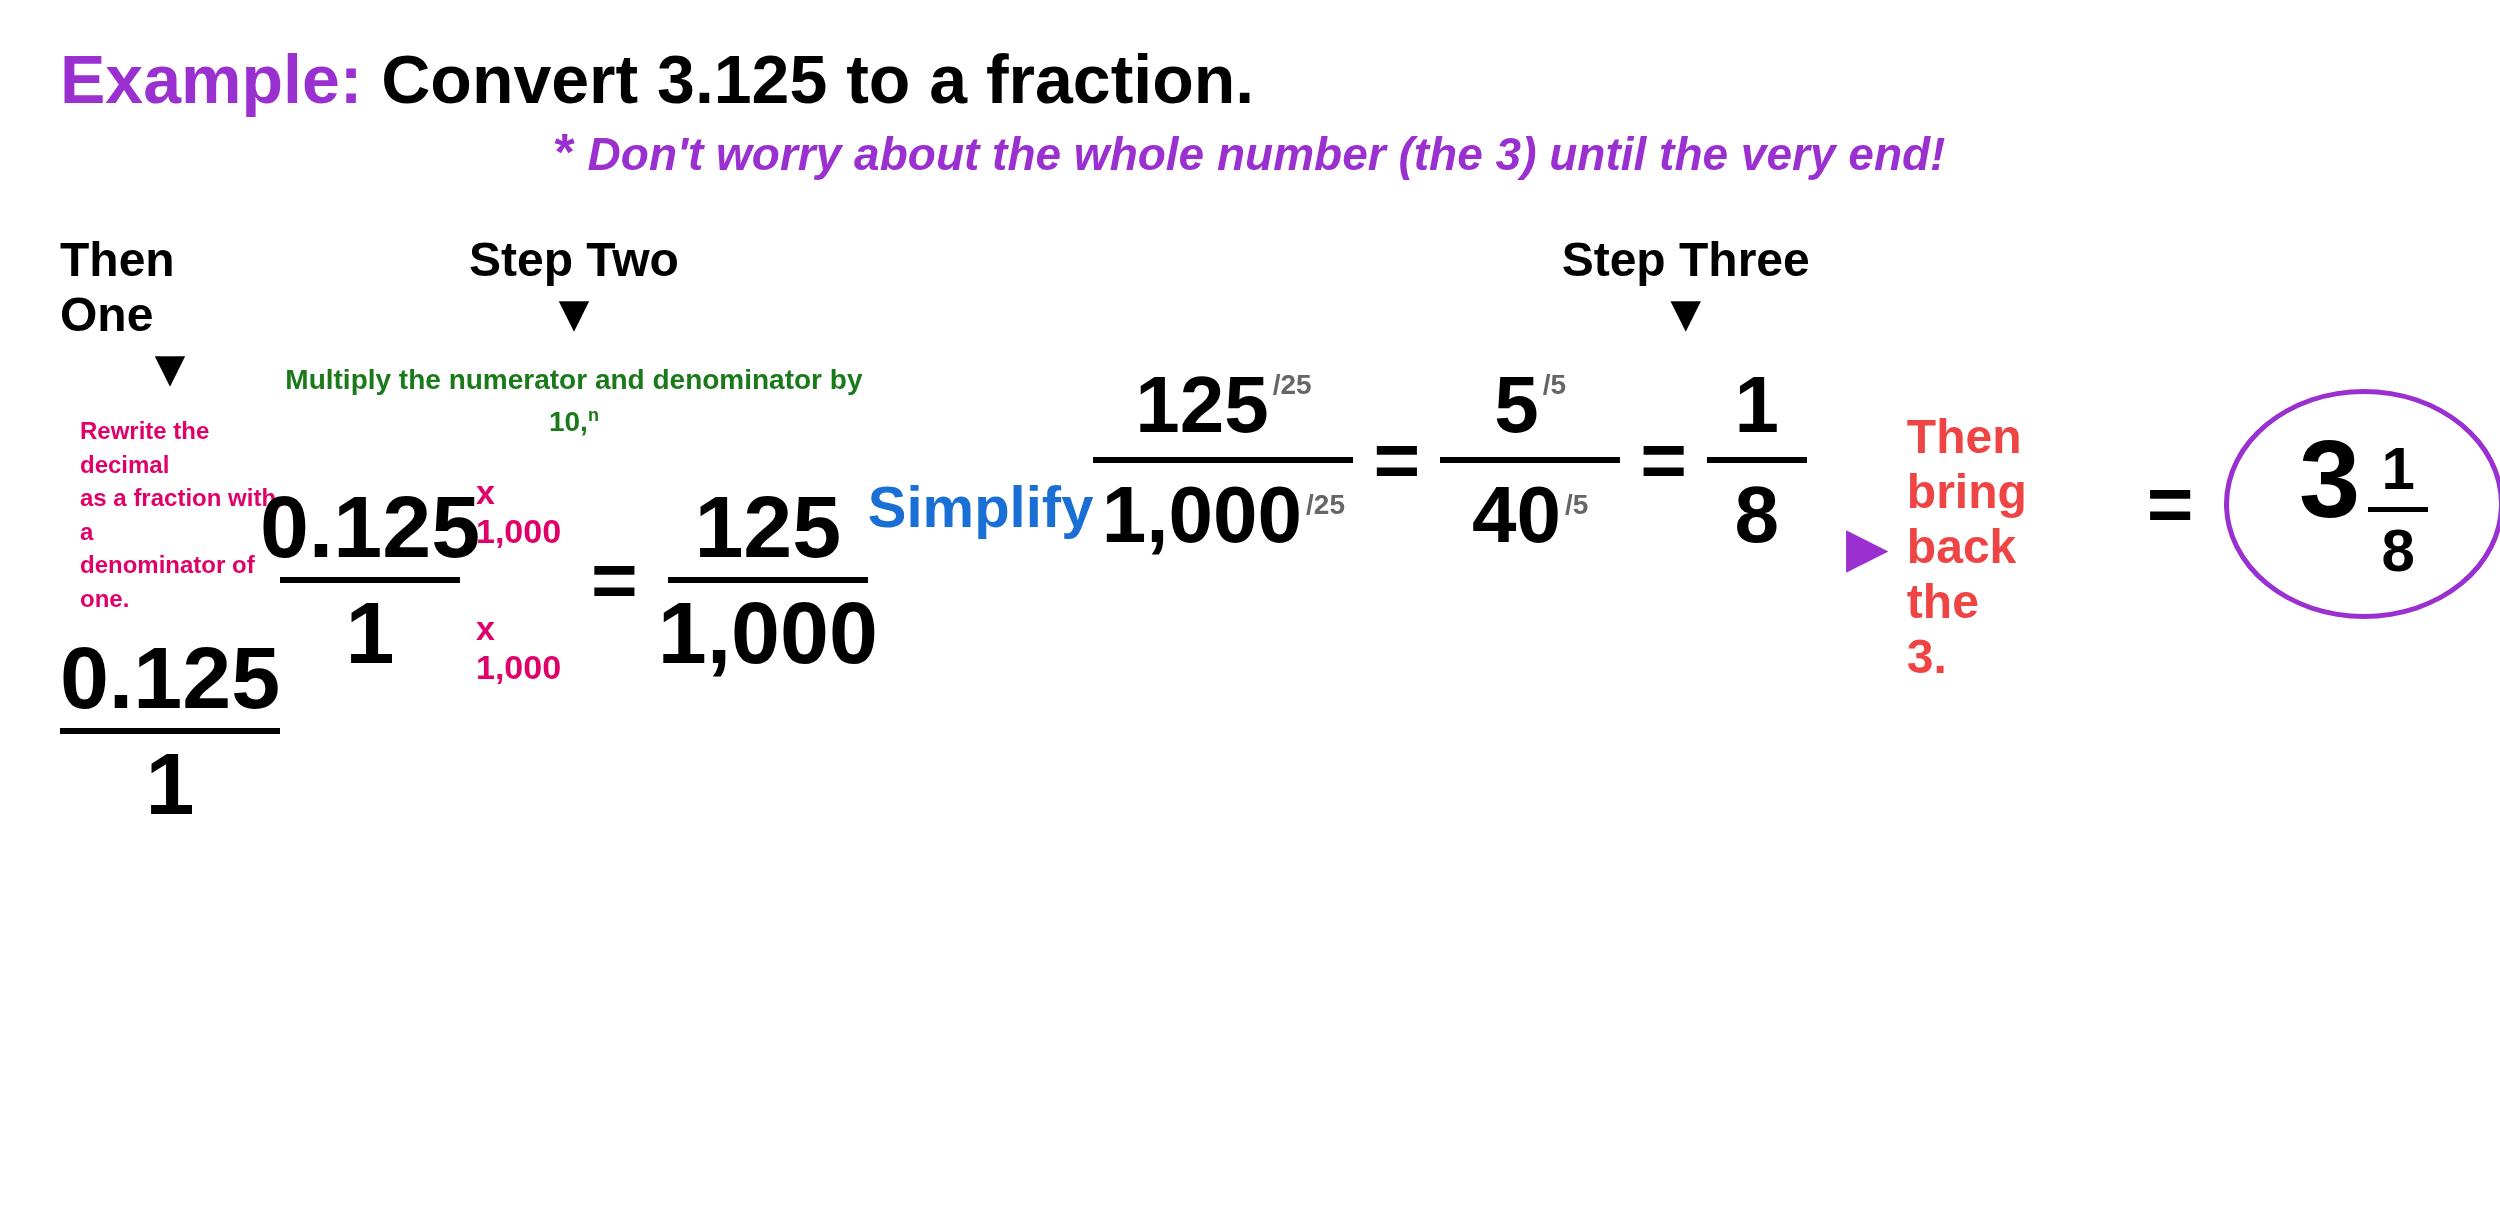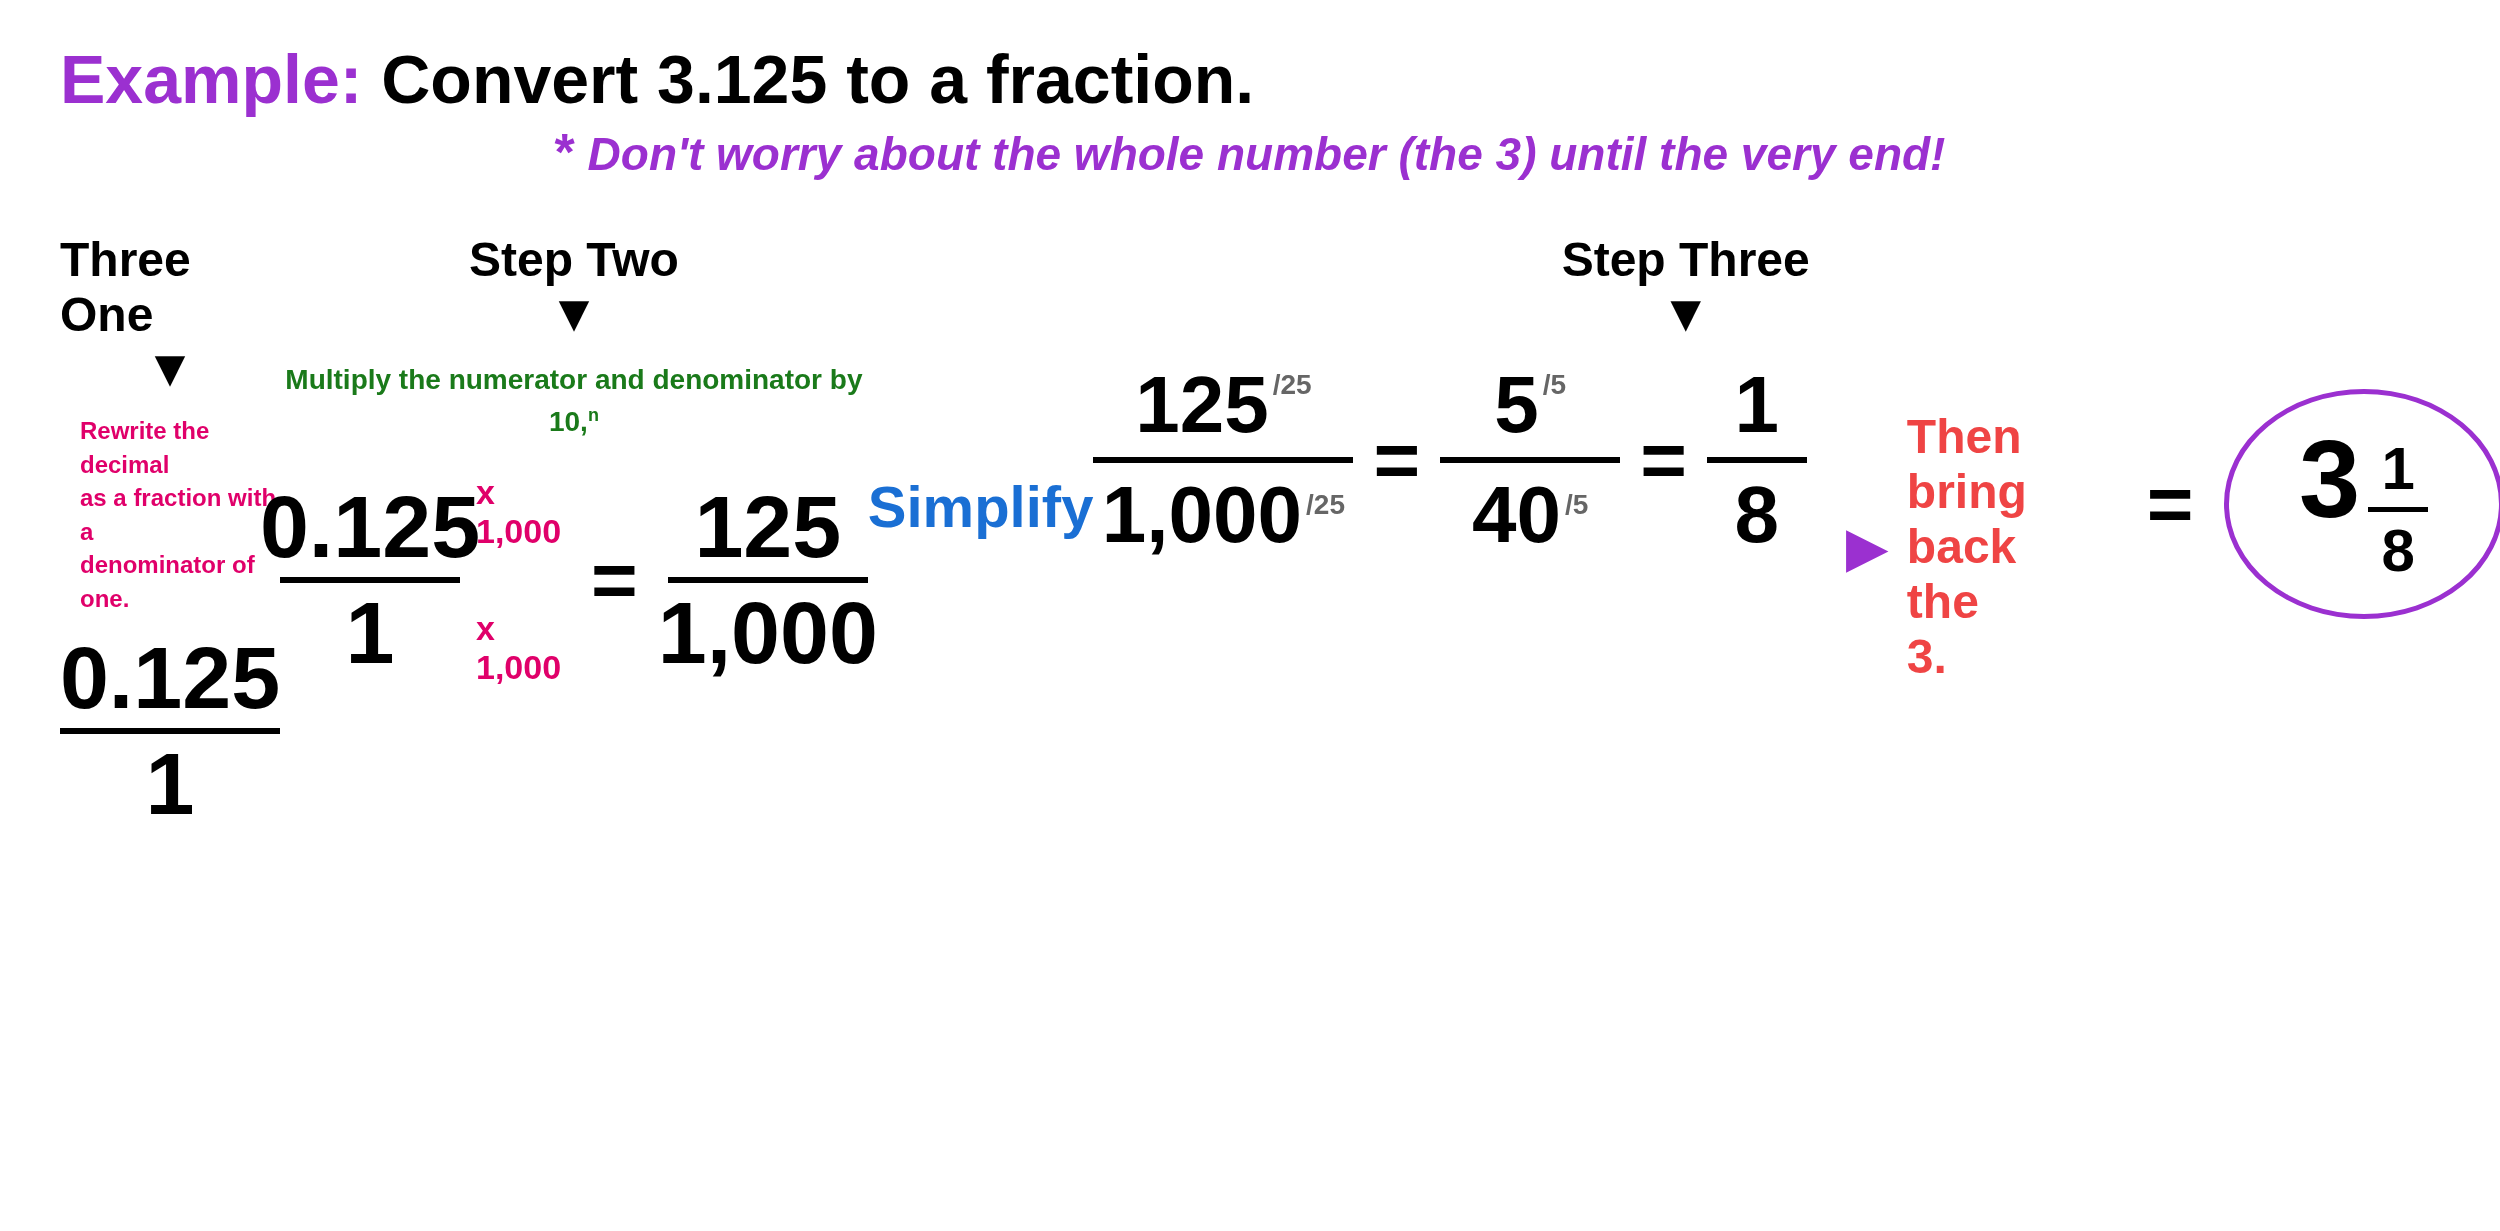--- a/index.html
+++ b/index.html
@@ -243,21 +243,21 @@
 </div>
 
 <div class="subtitle">
   <span class="subtitle-star">*</span>
   <span>Don't worry about the whole number (the 3) until the very end!</span>
 </div>
 
 <div class="steps-row">
 
   <div class="step step-one">
-    <div class="step-header">Three One</div>
+    <div class="step-header">Then One</div>
     <div class="arrow-down">▼</div>
     <div class="step-one-desc">
       <span style="white-space:pre-line;">Rewrite the decimal
 as a fraction with a
 denominator of one.</span>
     </div>
     <div class="fraction" style="width:220px;">
       <div class="frac-num">0.125</div>
       <div class="frac-line"></div>
       <div class="frac-den">1</div>

